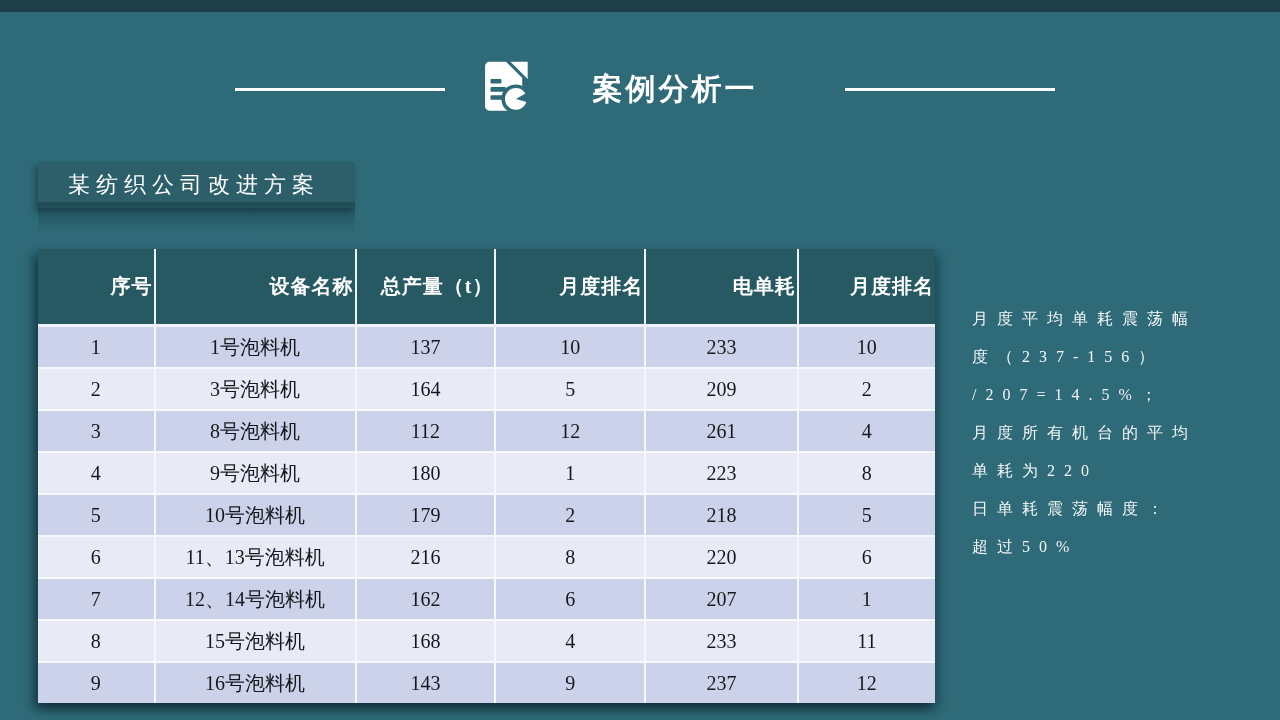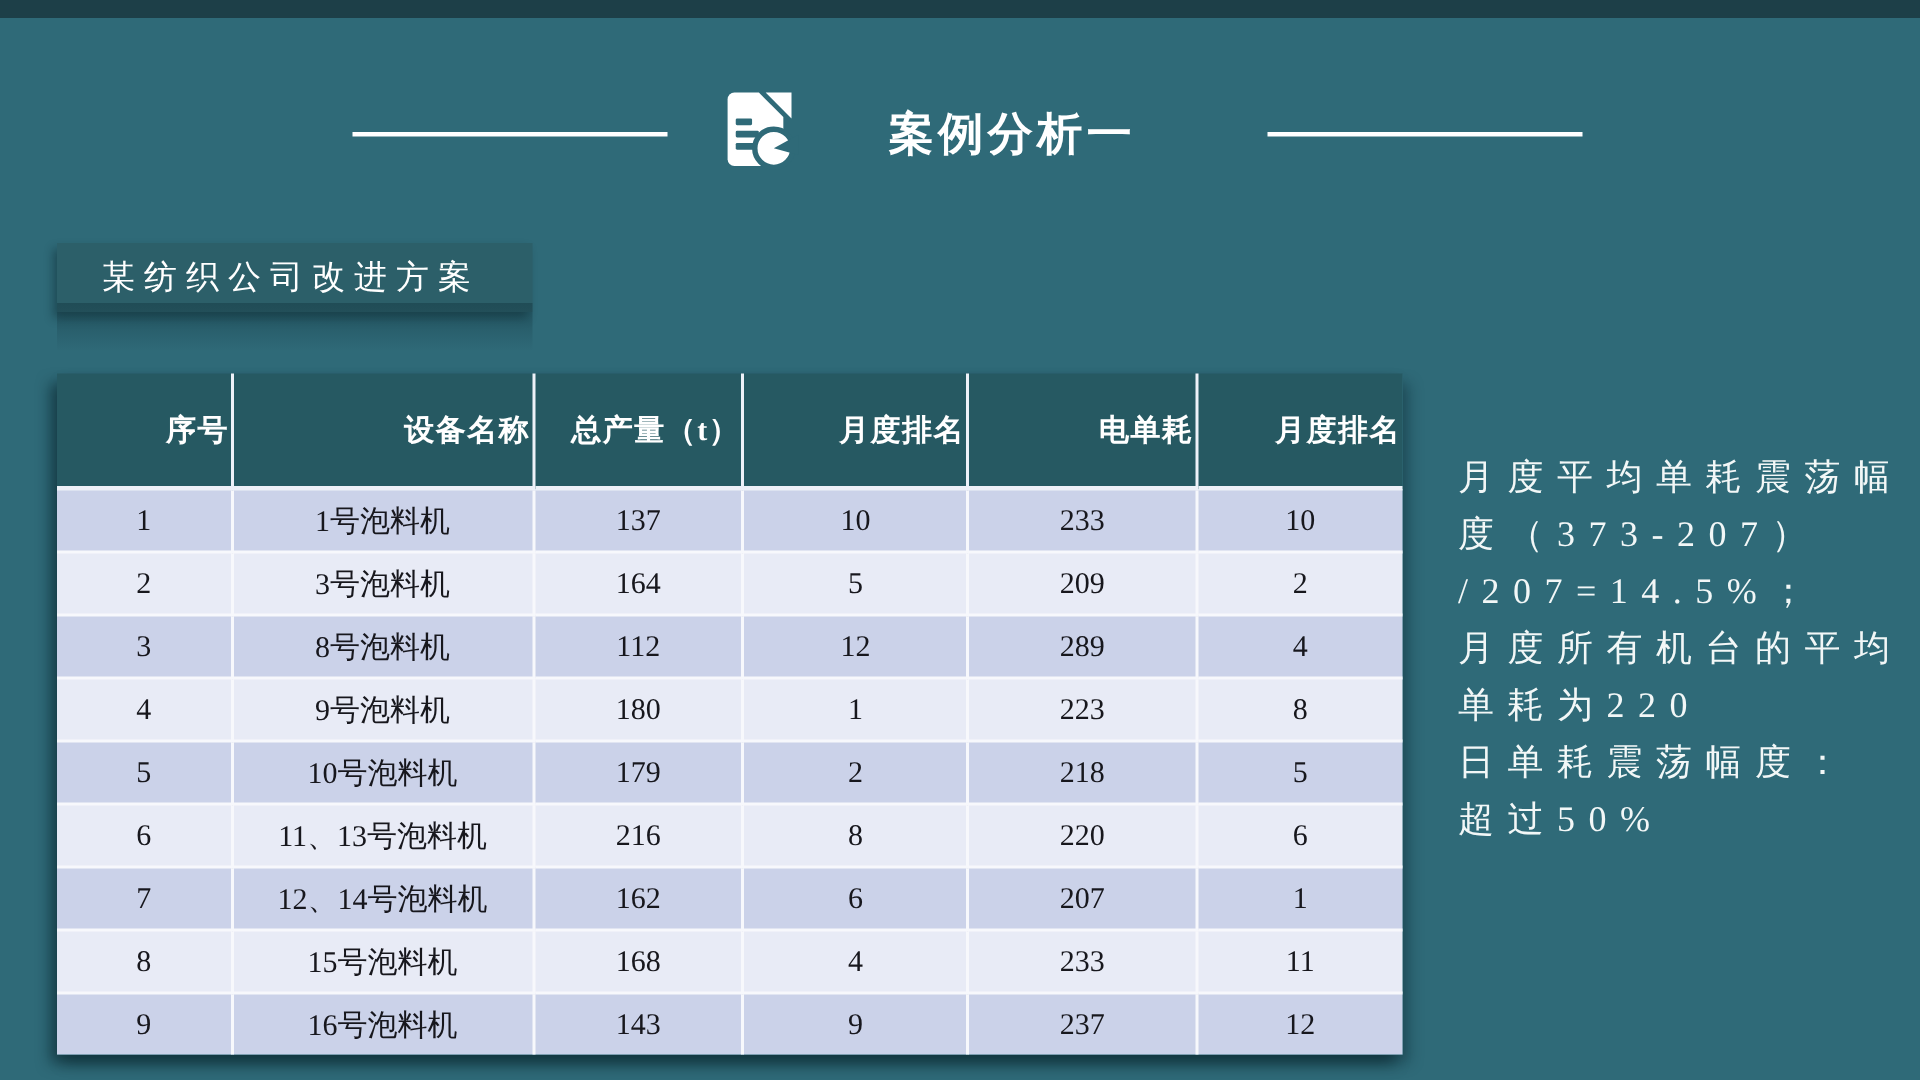--- a/index.html
+++ b/index.html
@@ -73,21 +73,21 @@
     border-bottom:2px solid #f7f8fc;
   }
   .data-table td:last-child { border-right:none; }
   .data-table tbody tr:last-child td { border-bottom:none; }
   .data-table tbody tr:nth-child(odd)  td { background:var(--row-odd,#cbd2e9); }
   .data-table tbody tr:nth-child(even) td { background:var(--row-even,#e8ebf6); }
 
   
   .notes {
     position:absolute; left:972px; top:288px;
-    color:#f2f7f7; font-size:24px; letter-spacing:9px;
+    color:#f2f7f7; font-size:16px; letter-spacing:9px;
   }
   .note-line { line-height:38px; white-space:nowrap; }
 </style>
 </head>
 <body>
 
 <div class="slide">
 
   <div class="title-line left"></div>
   <div class="title-line right"></div>
@@ -147,21 +147,21 @@
           <td>164</td>
           <td>5</td>
           <td>209</td>
           <td>2</td>
         </tr>
         <tr>
           <td>3</td>
           <td>8号泡料机</td>
           <td>112</td>
           <td>12</td>
-          <td>289</td>
+          <td>261</td>
           <td>4</td>
         </tr>
         <tr>
           <td>4</td>
           <td>9号泡料机</td>
           <td>180</td>
           <td>1</td>
           <td>223</td>
           <td>8</td>
         </tr>
@@ -203,21 +203,21 @@
           <td>143</td>
           <td>9</td>
           <td>237</td>
           <td>12</td>
         </tr>
       </tbody>
   </table>
 
   <div class="notes">
       <div class="note-line">月度平均单耗震荡幅</div>
-      <div class="note-line">度（373-207）</div>
+      <div class="note-line">度（237-156）</div>
       <div class="note-line">/207=14.5%；</div>
       <div class="note-line">月度所有机台的平均</div>
       <div class="note-line">单耗为220</div>
       <div class="note-line">日单耗震荡幅度：</div>
       <div class="note-line">超过50%</div>
     </div>
 
 </div>
 
 </body></html>

